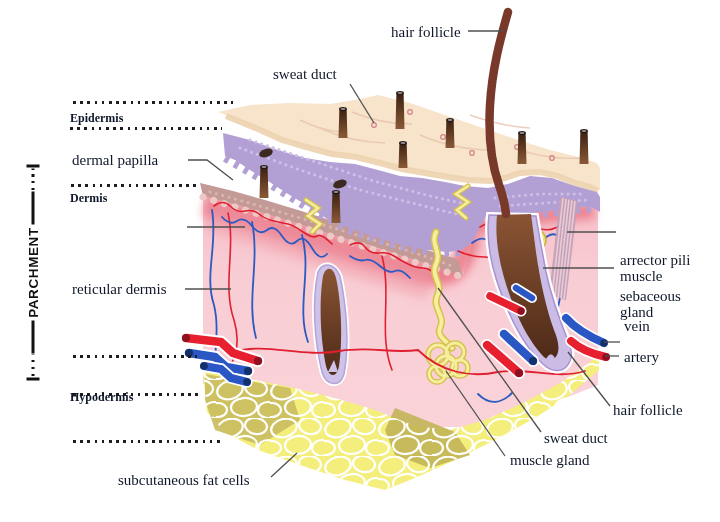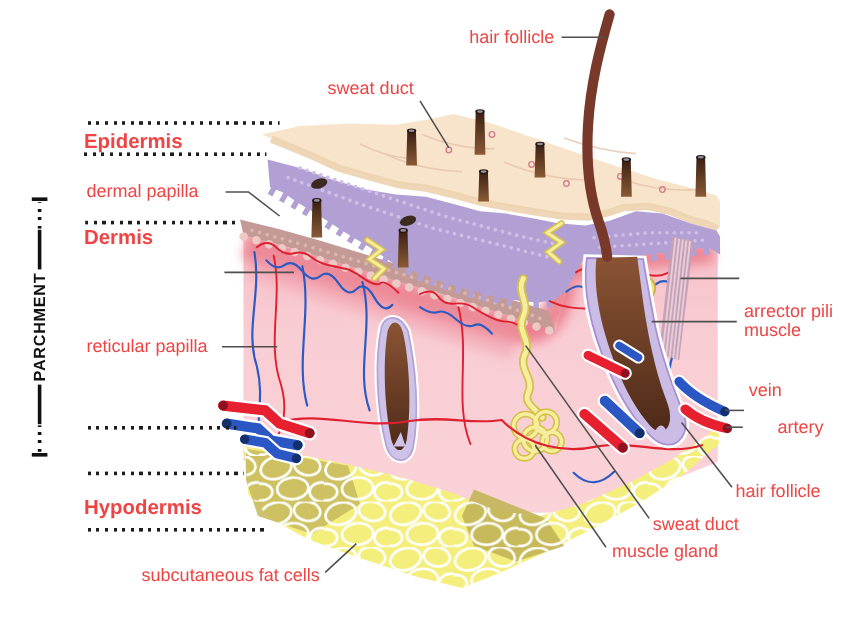--- a/index.html
+++ b/index.html
@@ -1,21 +1,21 @@
 <!DOCTYPE html>
 <html><head>
 <meta charset="utf-8">
 <title>Diagram</title>
 <style>
   html,body{margin:0;padding:0;background:#fff;}
   #stage{position:relative;width:720px;height:522px;background:#ffffff;overflow:hidden;
          font-family:"Liberation Sans","DejaVu Sans",sans-serif;color:#141414;}
   #art{position:absolute;left:0;top:0;}
-  .lbl{position:absolute;font-size:15px;line-height:16px;white-space:nowrap;color:#ef4444;}
-  .lbl.bold{font-weight:bold;font-size:17px;}
+  .lbl{position:absolute;font-size:15px;line-height:16px;white-space:nowrap;color:#0f172a;font-family:Liberation Serif, serif;}
+  .lbl.bold{font-weight:bold;font-size:12px;}
   .lbl.wrap{white-space:normal;margin-top:28px;}
   .dots{position:absolute;height:3px;
         background:repeating-linear-gradient(90deg,#1d1d1d 0 2.6px,transparent 2.6px 7.2px);}
   
   .rail{position:absolute;left:-82px;top:264px;width:230px;height:17px;
         transform:rotate(-90deg);display:flex;align-items:center;justify-content:center;}
   .rail .tick{width:3px;height:13px;background:#111;flex:none;}
   .rail .rdots{width:22px;height:3px;flex:none;margin:0 1px;
         background:repeating-linear-gradient(90deg,#111 0 2.5px,transparent 2.5px 7px);}
   .rail .rline{width:33px;height:2.5px;background:#111;flex:none;}
@@ -328,23 +328,24 @@
   <div class="dots" style="left:71px;top:184px;width:126px;"></div>
   <div class="dots" style="left:73px;top:355px;width:124px;"></div>
   <div class="dots" style="left:73px;top:393px;width:130px;"></div>
   <div class="dots" style="left:73px;top:440px;width:147px;"></div>
 
   <div class="lbl" style="left:391px;top:24px;">hair follicle</div>
   <div class="lbl" style="left:273px;top:66px;">sweat duct</div>
   <div class="lbl bold" style="left:70px;top:110px;">Epidermis</div>
   <div class="lbl" style="left:72px;top:152px;">dermal papilla</div>
   <div class="lbl bold" style="left:70px;top:190px;">Dermis</div>
-  <div class="lbl" style="left:72px;top:281px;">reticular papilla</div>
-  <div class="lbl bold" style="left:70px;top:415px;">Hypodermis</div>
+  <div class="lbl" style="left:72px;top:281px;">reticular dermis</div>
+  <div class="lbl bold" style="left:70px;top:389px;">Hypodermis</div>
   <div class="lbl" style="left:118px;top:472px;">subcutaneous fat cells</div>
   <div class="lbl wrap" style="left:620px;top:224px;width:84px;">arrector pili muscle</div>
+  <div class="lbl wrap" style="left:620px;top:260px;width:84px;">sebaceous gland</div>
   <div class="lbl" style="left:624px;top:318px;">vein</div>
-  <div class="lbl" style="left:624px;top:349px;margin-left:24px;">artery</div>
+  <div class="lbl" style="left:624px;top:349px;">artery</div>
   <div class="lbl" style="left:613px;top:402px;">hair follicle</div>
   <div class="lbl" style="left:544px;top:430px;">sweat duct</div>
   <div class="lbl" style="left:510px;top:452px;">muscle gland</div>
 
 </div>
 
 </body></html>

